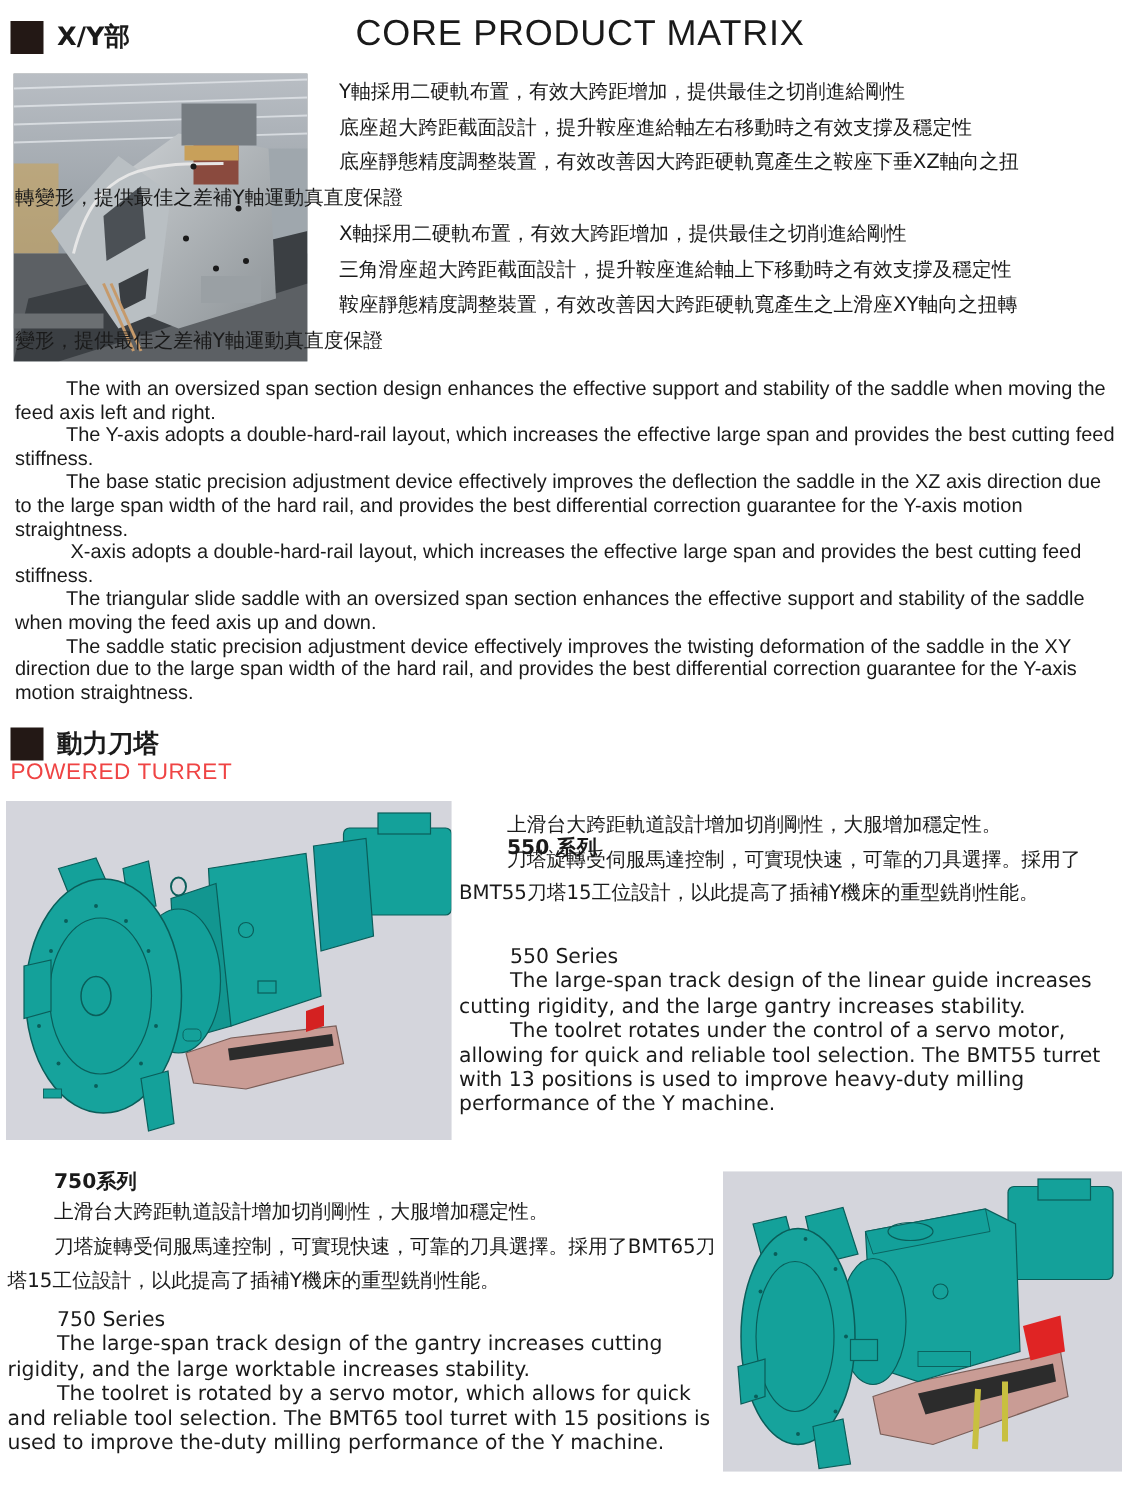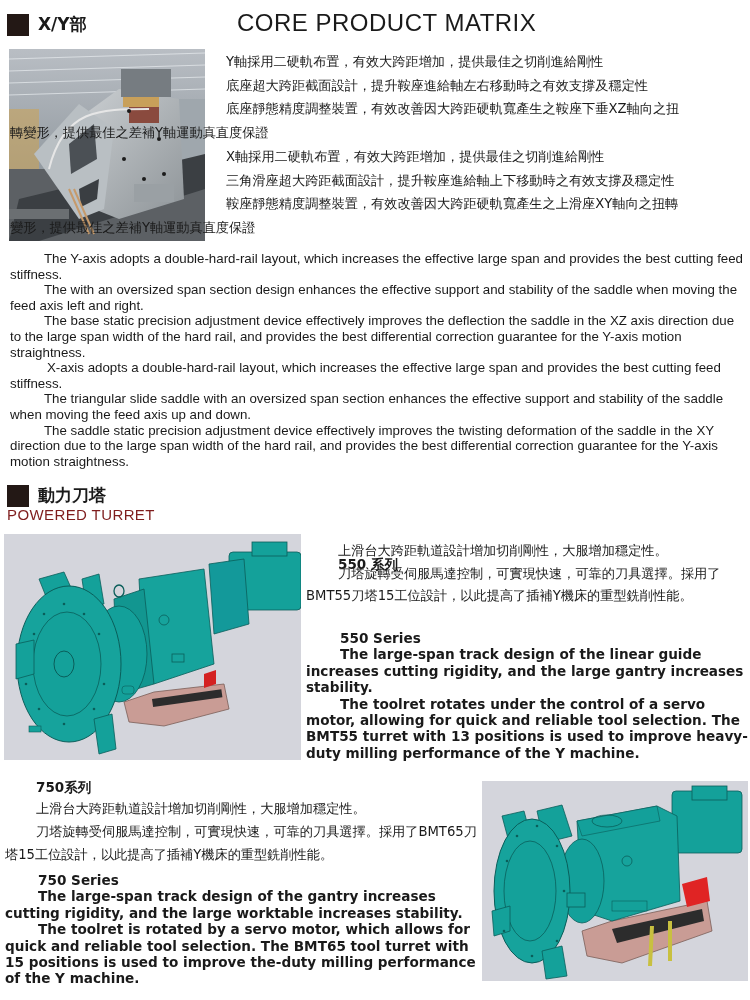--- a/index.html
+++ b/index.html
@@ -7,23 +7,23 @@
   .abs { position: absolute; }
   .block-square { background: #231815; width: 22px; height: 22px; }
   .h-zh { font-family: "DejaVu Sans", sans-serif; font-weight: bold; font-size: 17px; color: #1a1a1a; text-align: right; }
   .title-main { font-family: "Liberation Sans", sans-serif; font-size: 24px; letter-spacing: 0.5px; color: #1a1a1a; }
   .zh-p { font-family: "DejaVu Sans", sans-serif; font-size: 13.2px; line-height: 23.6px; color: #1a1a1a; margin: 0; }
   .zh-p .ind { display: inline-block; width: 14px; }
   .en-block { font-family: "Liberation Sans", sans-serif; font-size: 13.3px; line-height: 15.6px; color: #1a1a1a; }
   .en-block p { margin: 0; }
   .en-block .ind { display: inline-block; width: 34px; }
   .en-wide { font-family: "DejaVu Sans", sans-serif; font-size: 13.6px; line-height: 16.4px; color: #1a1a1a; }
-  .en-wide p { margin: 0; font-weight: bold; }
+  .en-wide p { margin: 0; }
   .en-wide .ind { display: inline-block; width: 34px; }
-  .sub-en { font-family: "Liberation Sans", sans-serif; font-size: 15px; letter-spacing: 0.4px; color: #7f1d1d; }
+  .sub-en { font-family: "Liberation Sans", sans-serif; font-size: 15px; letter-spacing: 0.4px; color: #ef4444; }
   .series-h { font-family: "DejaVu Sans", sans-serif; font-weight: bold; font-size: 13.5px; color: #1a1a1a; }
   .photo { background: #8f9498; overflow: hidden; }
   .cad { background: #d4d5dc; overflow: hidden; }
 </style>
 </head>
 <body>
 
 <div class="abs block-square" style="left:7px; top:14px;"></div>
 <div class="abs h-zh" style="left:38px; top:13px; font-size:17px;">X/Y部</div>
 <div class="abs title-main" style="left:237px; top:9px;">CORE PRODUCT MATRIX</div>
@@ -80,22 +80,22 @@
 </div>
 <p class="abs zh-p" style="left:10px; top:121px;">轉變形，提供最佳之差補Y軸運動真直度保證</p>
 <div class="abs" style="left:212px; top:145px; width:540px;">
   <p class="zh-p"><span class="ind"></span><span>X軸採用二硬軌布置，有效大跨距增加，提供最佳之切削進給剛性</span></p>
   <p class="zh-p"><span class="ind"></span><span>三角滑座超大跨距截面設計，提升鞍座進給軸上下移動時之有效支撐及穩定性</span></p>
   <p class="zh-p" style="white-space:nowrap;"><span class="ind"></span><span>鞍座靜態精度調整裝置，有效改善因大跨距硬軌寬產生之上滑座XY軸向之扭轉</span></p>
 </div>
 <p class="abs zh-p" style="left:10px; top:216px;">變形，提供最佳之差補Y軸運動真直度保證</p>
 
 <div class="abs en-block" style="left:10px; top:251px; width:738px;">
+  <p><span class="ind"></span><span>The with an oversized span section design enhances the effective support and stability of the saddle when moving the feed axis left and right.</span></p>
   <p><span class="ind"></span><span>The Y-axis adopts a double-hard-rail layout, which increases the effective large span and provides the best cutting feed stiffness.</span></p>
-  <p><span class="ind"></span><span>The with an oversized span section design enhances the effective support and stability of the saddle when moving the feed axis left and right.</span></p>
   <p><span class="ind"></span><span>The base static precision adjustment device effectively improves the deflection the saddle in the XZ axis direction due to the large span width of the hard rail, and provides the best differential correction guarantee for the Y-axis motion straightness.</span></p>
   <p><span class="ind" style="width:37px;"></span><span>X-axis adopts a double-hard-rail layout, which increases the effective large span and provides the best cutting feed stiffness.</span></p>
   <p><span class="ind"></span><span>The triangular slide saddle with an oversized span section enhances the effective support and stability of the saddle when moving the feed axis up and down.</span></p>
   <p><span class="ind"></span><span>The saddle static precision adjustment device effectively improves the twisting deformation of the saddle in the XY direction due to the large span width of the hard rail, and provides the best differential correction guarantee for the Y-axis motion straightness.</span></p>
 </div>
 
 <div class="abs block-square" style="left:7px; top:485px;"></div>
 <div class="abs h-zh" style="left:38px; top:484px;">動力刀塔</div>
 <div class="abs sub-en" style="left:7px; top:506px;">POWERED TURRET</div>
 

